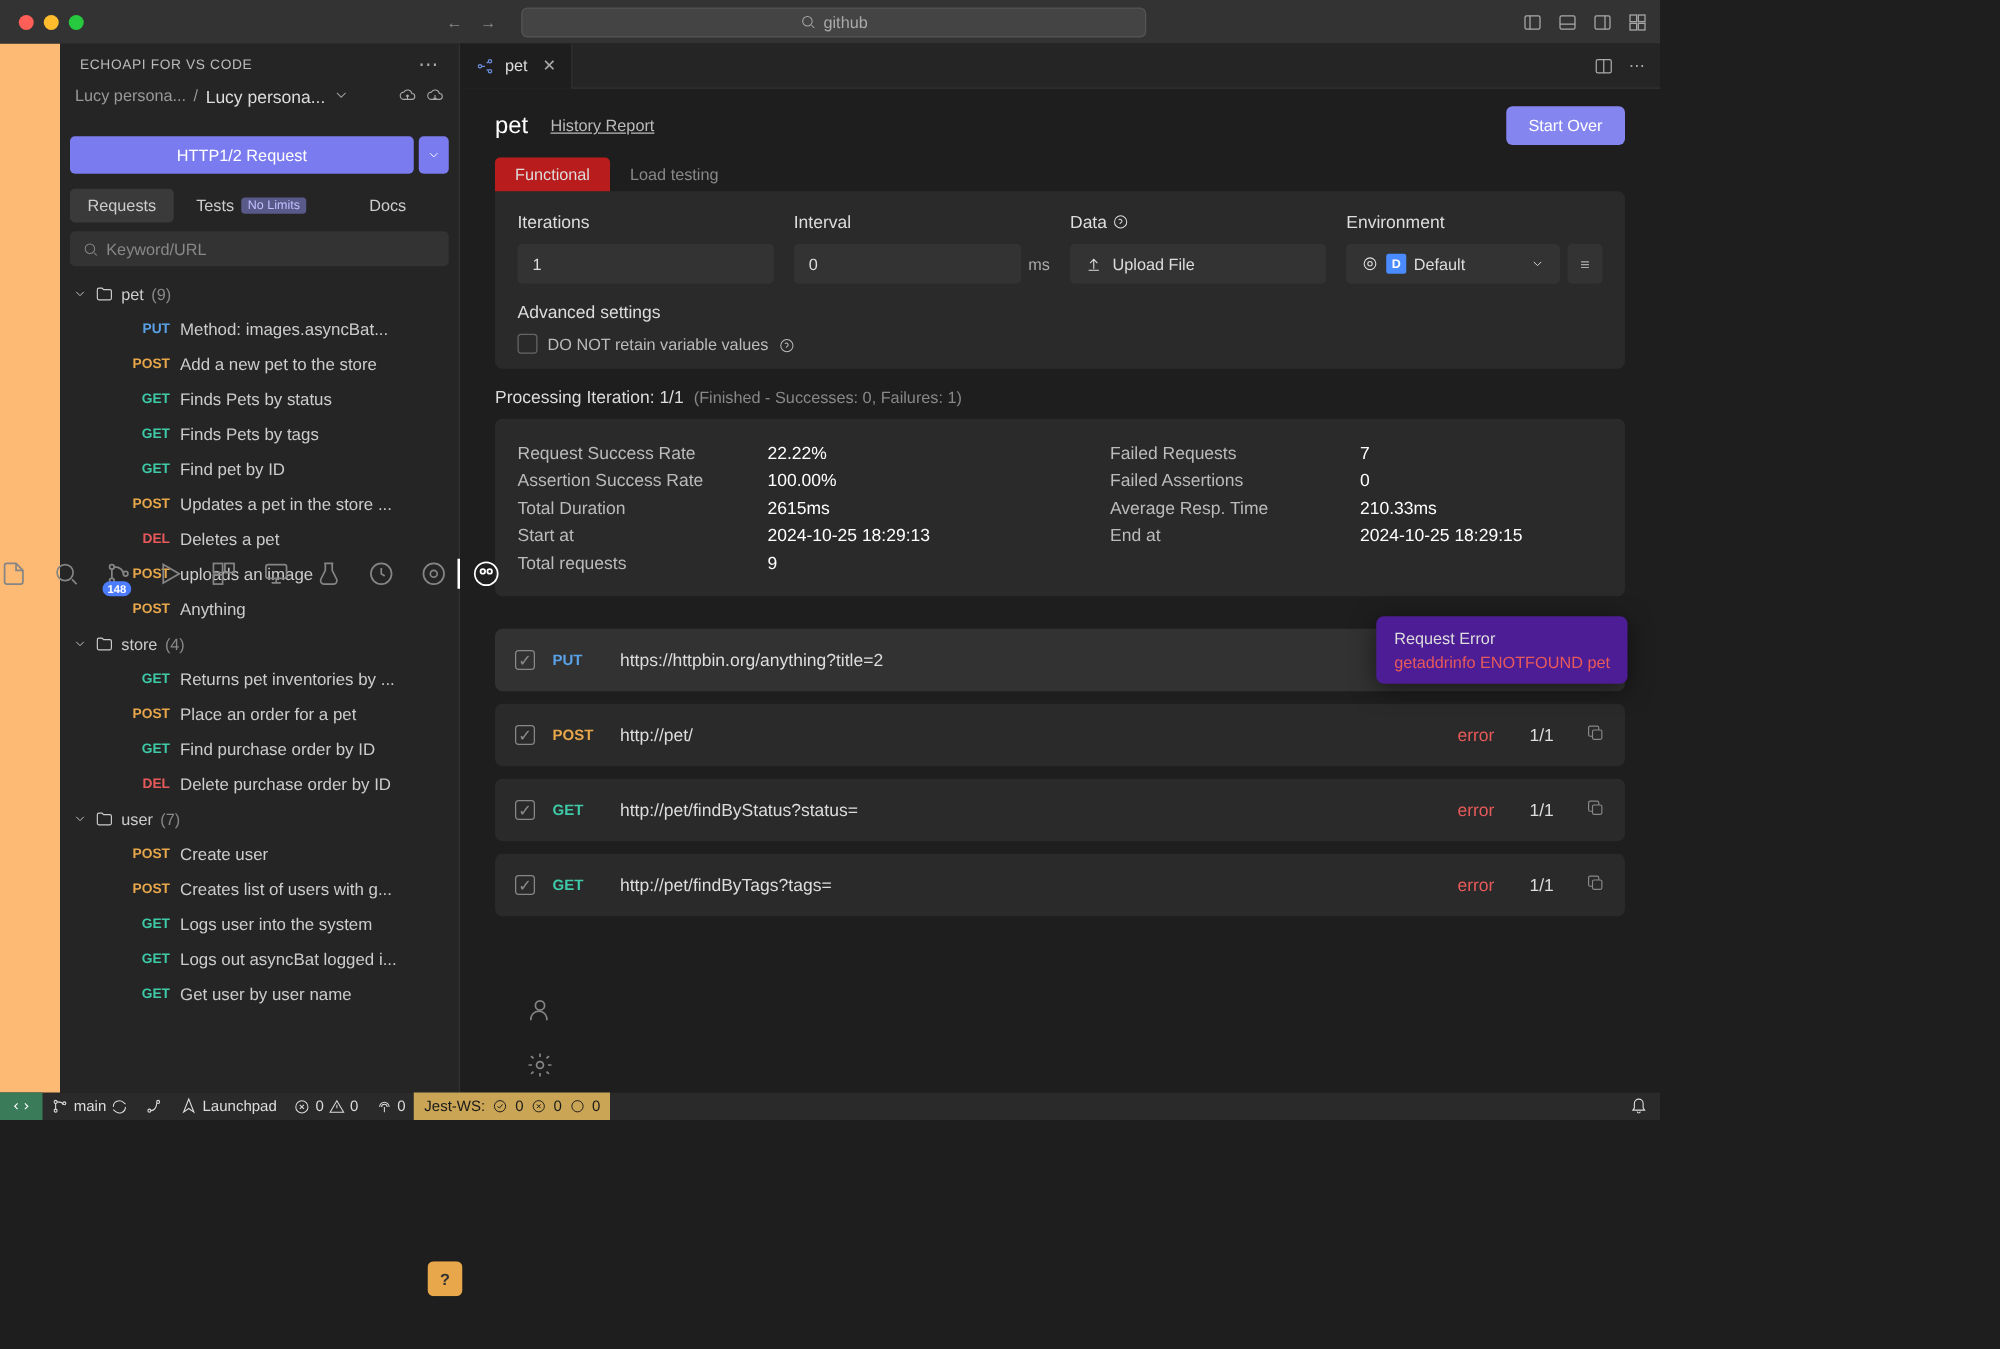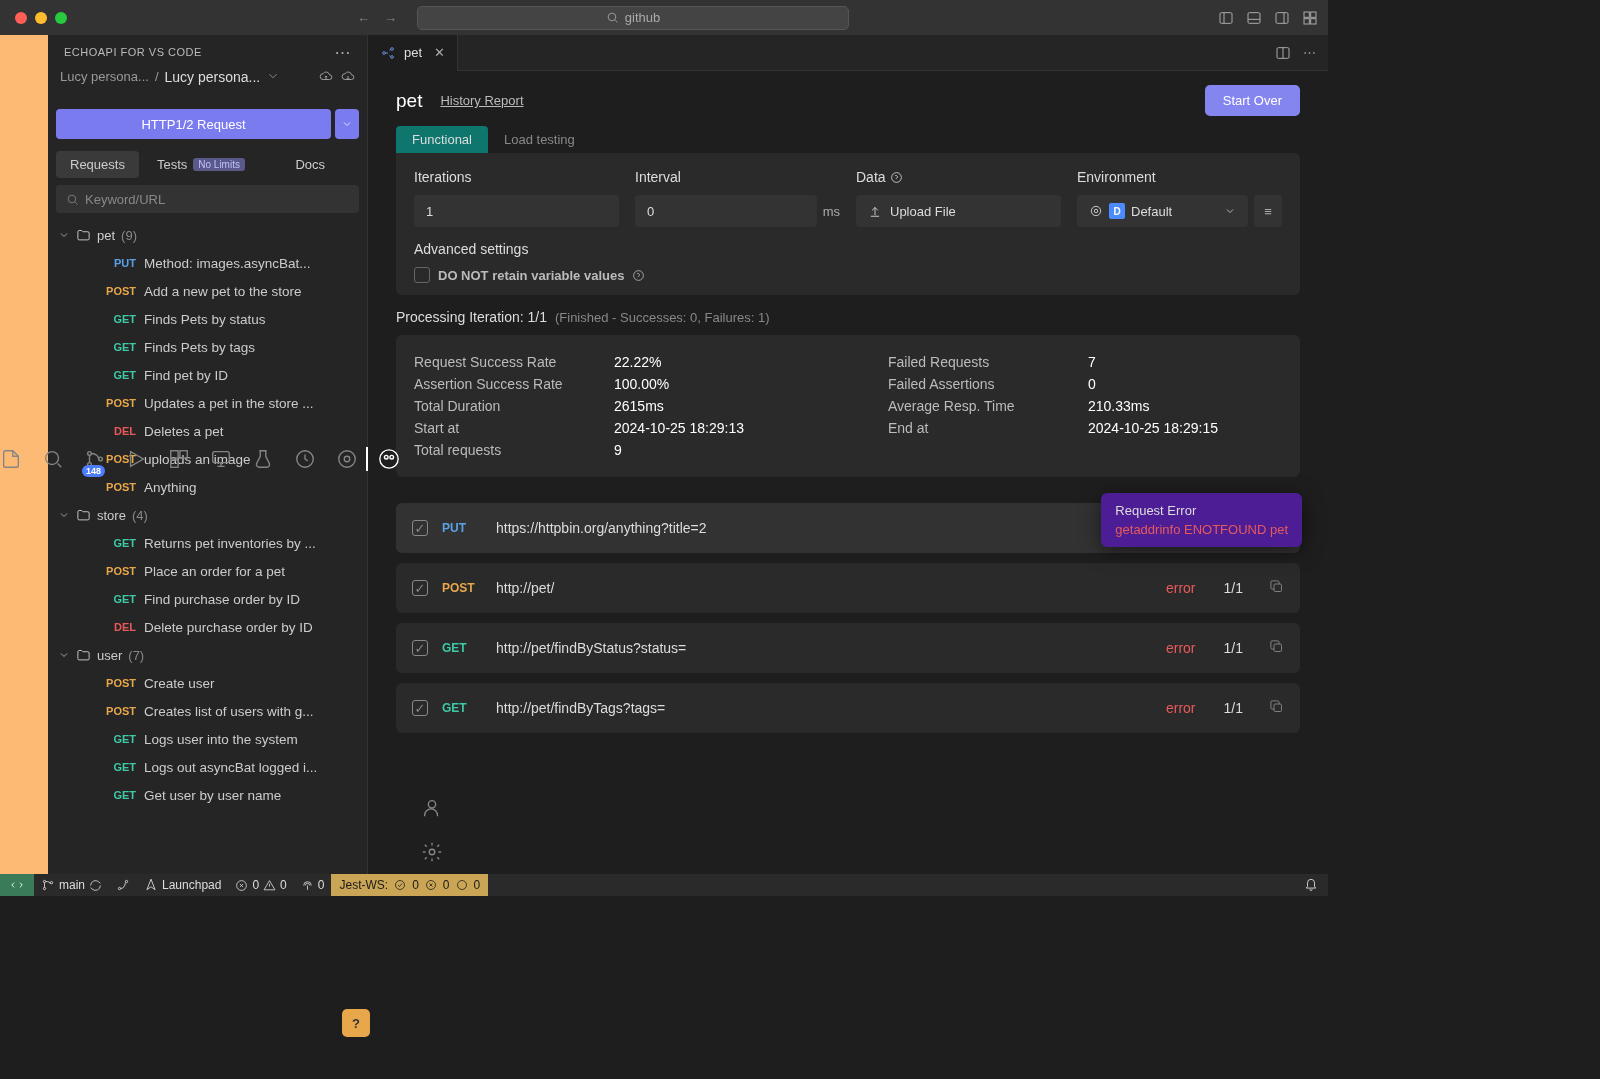--- a/index.html
+++ b/index.html
@@ -20,21 +20,21 @@
   padding: 0 10px;
 }
 .traffic-lights { display: flex; gap: 8px; margin-left: 5px; }
 .tl { width: 12px; height: 12px; border-radius: 50%; }
 .tl-red { background: #ff5f56; }
 .tl-yellow { background: #ffbd2e; }
 .tl-green { background: #27c93f; }
 .nav-arrows { display:flex; gap:14px; margin-left:290px; color:#888; }
 .searchbar {
   margin-left: 20px;
-  width: 432px;
+  width: 500px;
   height: 24px;
   background: #444;
   border-radius: 5px;
   display:flex; align-items:center; justify-content:center;
   color:#aaa; gap:6px;
   border:1px solid #555;
 }
 .title-icons { margin-left:auto; display:flex; gap:12px; color:#aaa; }
 .title-icons svg { width:16px; height:16px; }
 
@@ -105,35 +105,35 @@
 .editor-tab-icons{margin-left:auto;display:flex;gap:12px;color:#aaa;padding-right:12px;}
 
 .content { flex:1; overflow-y:auto; padding:0;}
 .header-row { display:flex; align-items:center; padding:14px 28px 10px;}
 .header-row h1{font-size:19px;color:#fff;font-weight:500;}
 .header-row .hr{margin-left:18px;color:#bbb;text-decoration:underline;font-size:13px;}
 .start-over{margin-left:auto;background:#8585f0;color:#fff;padding:8px 18px;border-radius:5px;font-size:13px;}
 
 .mode-tabs{display:flex;padding:0 28px;}
 .mode-tab{padding:6px 16px;color:#888;font-size:13px;}
-.mode-tab.active{background:#0f766e;color:#ddd;border-radius:4px 4px 0 0;}
+.mode-tab.active{background:#b91c1c;color:#ddd;border-radius:4px 4px 0 0;}
 
 .config-box{margin:0 28px;background:#2a2a2a;border-radius:0 6px 6px 6px;padding:16px 18px 12px;}
 .config-row{display:flex;gap:16px;}
 .config-col{flex:1;}
 .config-col label{color:#ddd;font-size:14px;display:flex;align-items:center;gap:4px;margin-bottom:10px;}
 .config-col .inp{background:#333;border-radius:4px;height:32px;display:flex;align-items:center;padding:0 12px;color:#ddd;}
 .interval-box{display:flex;gap:6px;align-items:center;}
 .interval-box .inp{flex:1;} .unit{color:#aaa;}
 .env-box{display:flex;gap:6px;}
 .env-box .inp{flex:1;} .env-more{width:28px;background:#333;border-radius:4px;display:flex;align-items:center;justify-content:center;color:#aaa;}
 .env-d{background:#4a8cff;width:16px;height:16px;border-radius:2px;display:inline-flex;align-items:center;justify-content:center;color:#fff;font-size:10px;font-weight:bold;margin-right:6px;}
 
 .adv{margin-top:14px;color:#ddd;font-size:14px;}
-.chk-row{display:flex;align-items:center;gap:8px;margin-top:10px;color:#bbb;font-weight:bold;}
+.chk-row{display:flex;align-items:flex-end;gap:8px;margin-top:10px;color:#bbb;}
 .chk{width:16px;height:16px;border:1px solid #666;border-radius:3px;}
 
 .proc-row{padding:14px 28px 10px;display:flex;align-items:baseline;gap:8px;}
 .proc-row .t{color:#ddd;font-size:14px;} .proc-row .s{color:#888;font-size:13px;}
 
 .stats-box{margin:0 28px 14px;background:#2a2a2a;border-radius:6px;padding:16px 18px;}
 .stats-grid{display:grid;grid-template-columns:1fr 1fr;column-gap:80px;}
 .stat-row{display:flex;padding:3px 0;}
 .stat-row .sl{width:200px;color:#bbb;font-size:14px;}
 .stat-row .sv{color:#fff;font-size:14px;font-weight:500;}

